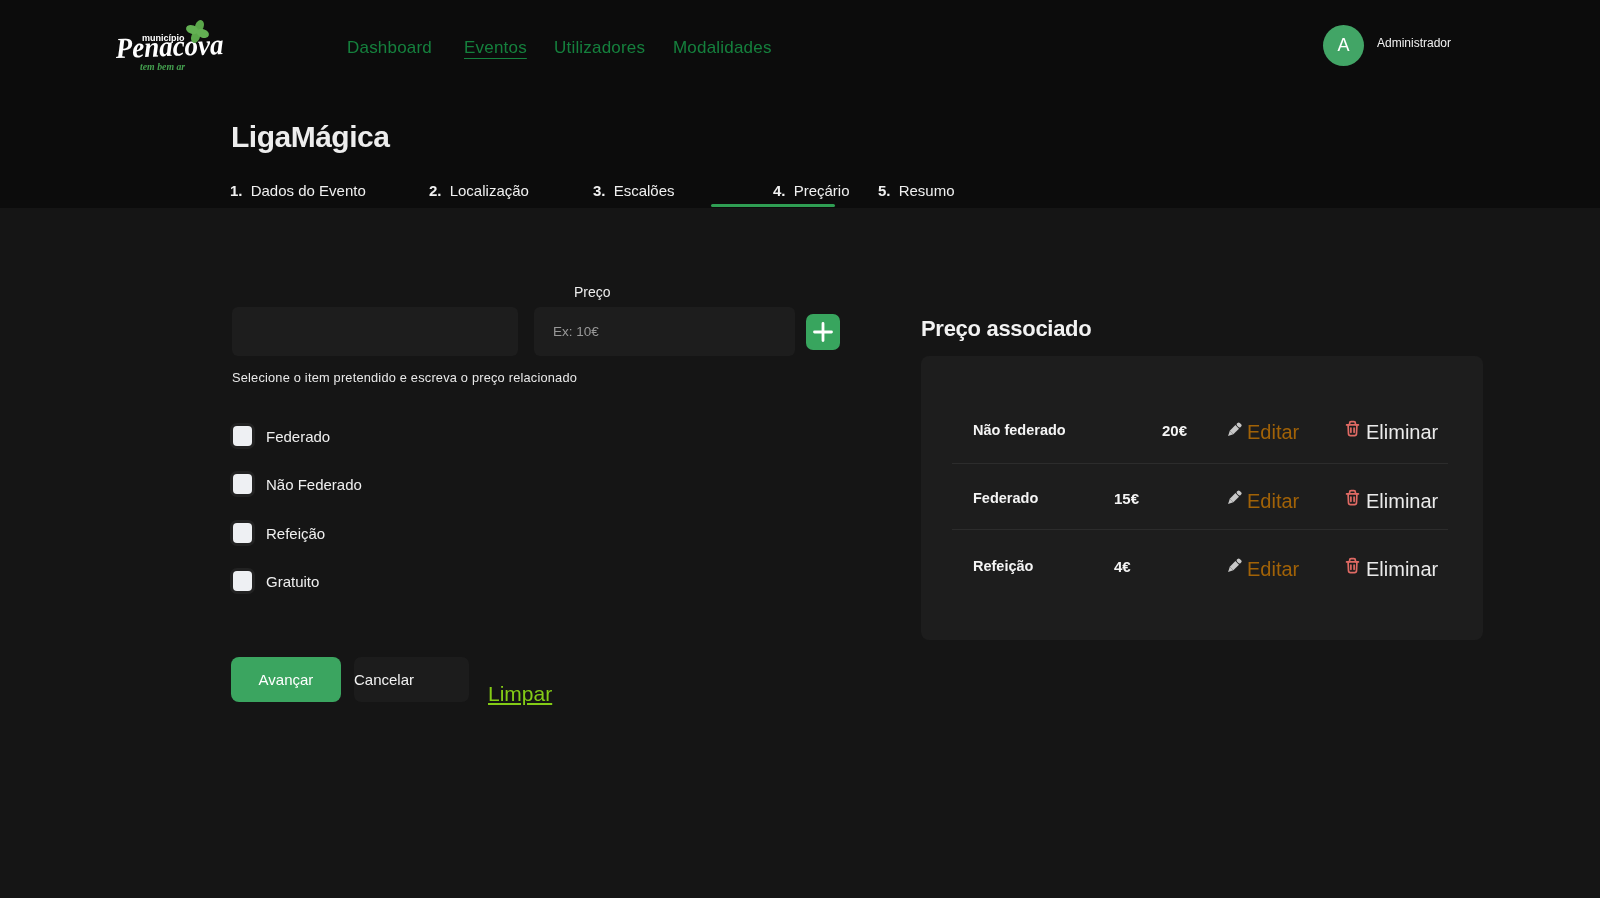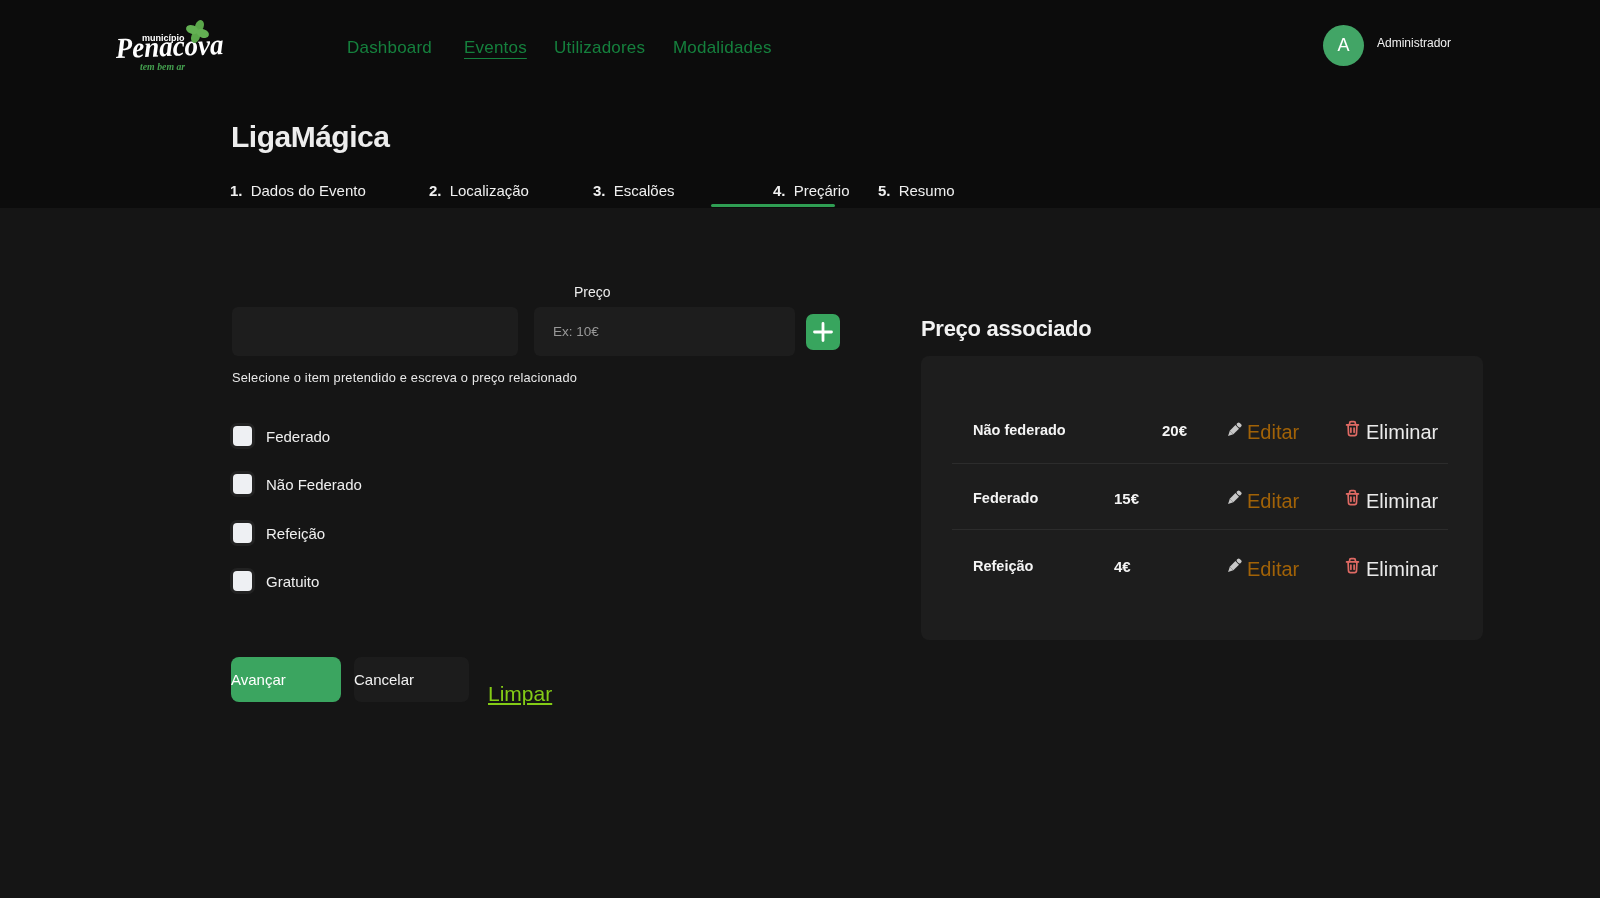--- a/index.html
+++ b/index.html
@@ -25,21 +25,21 @@
   #preco-label { left:534px; top:284px; color:#ededed; font-size:14px;margin-left:40px; }
   #precobox { left:534px; top:307px; width:261px; height:49px; }
   #placeholder { left:553px; top:324px; color:#989898; font-size:13.5px; }
   #plusbtn { left:806px; top:314px; width:34px; height:36px; border-radius:7px; background:#38a55e; }
   #helper { left:232px; top:370px; color:#e9e9e9; font-size:12.8px; letter-spacing:0.2px; }
   .chk { left:233px; width:19px; height:20px; background:#eef0f3; border-radius:4px;
     box-shadow:0 0 0 3px #222; }
   .chklabel { left:266px; color:#efefef; font-size:15px; }
   
   #btn-avancar { left:231px; top:657px; width:110px; height:45px; background:#3ba560; border-radius:8px;
-    color:#fff; font-size:15px; line-height:45px; }
+    color:#fff; font-size:15px; text-align:center; line-height:45px; }
   #btn-cancelar { left:354px; top:657px; width:115px; height:45px; background:#1c1c1c; border-radius:7px;
     color:#f2f2f2; font-size:15px; line-height:45px; }
   #limpar { left:488px; top:682px; color:#84cc16; font-size:21px; text-decoration:underline; }
   
   #pa-title { left:921px; top:316px; color:#f2f2f2; font-size:22px; font-weight:bold; letter-spacing:-0.3px; }
   #card { left:921px; top:356px; width:562px; height:284px; background:#1d1d1d; border-radius:8px; }
   .rowname { left:973px; color:#f4f4f4; font-size:14.5px; font-weight:bold; }
   .rowprice { left:1114px; color:#f4f4f4; font-size:15px; font-weight:bold; }
   .rowedit { left:1247px; color:#a16207; font-size:20px; }
   .rowdel { left:1366px; color:#eaeaea; font-size:20px; }

